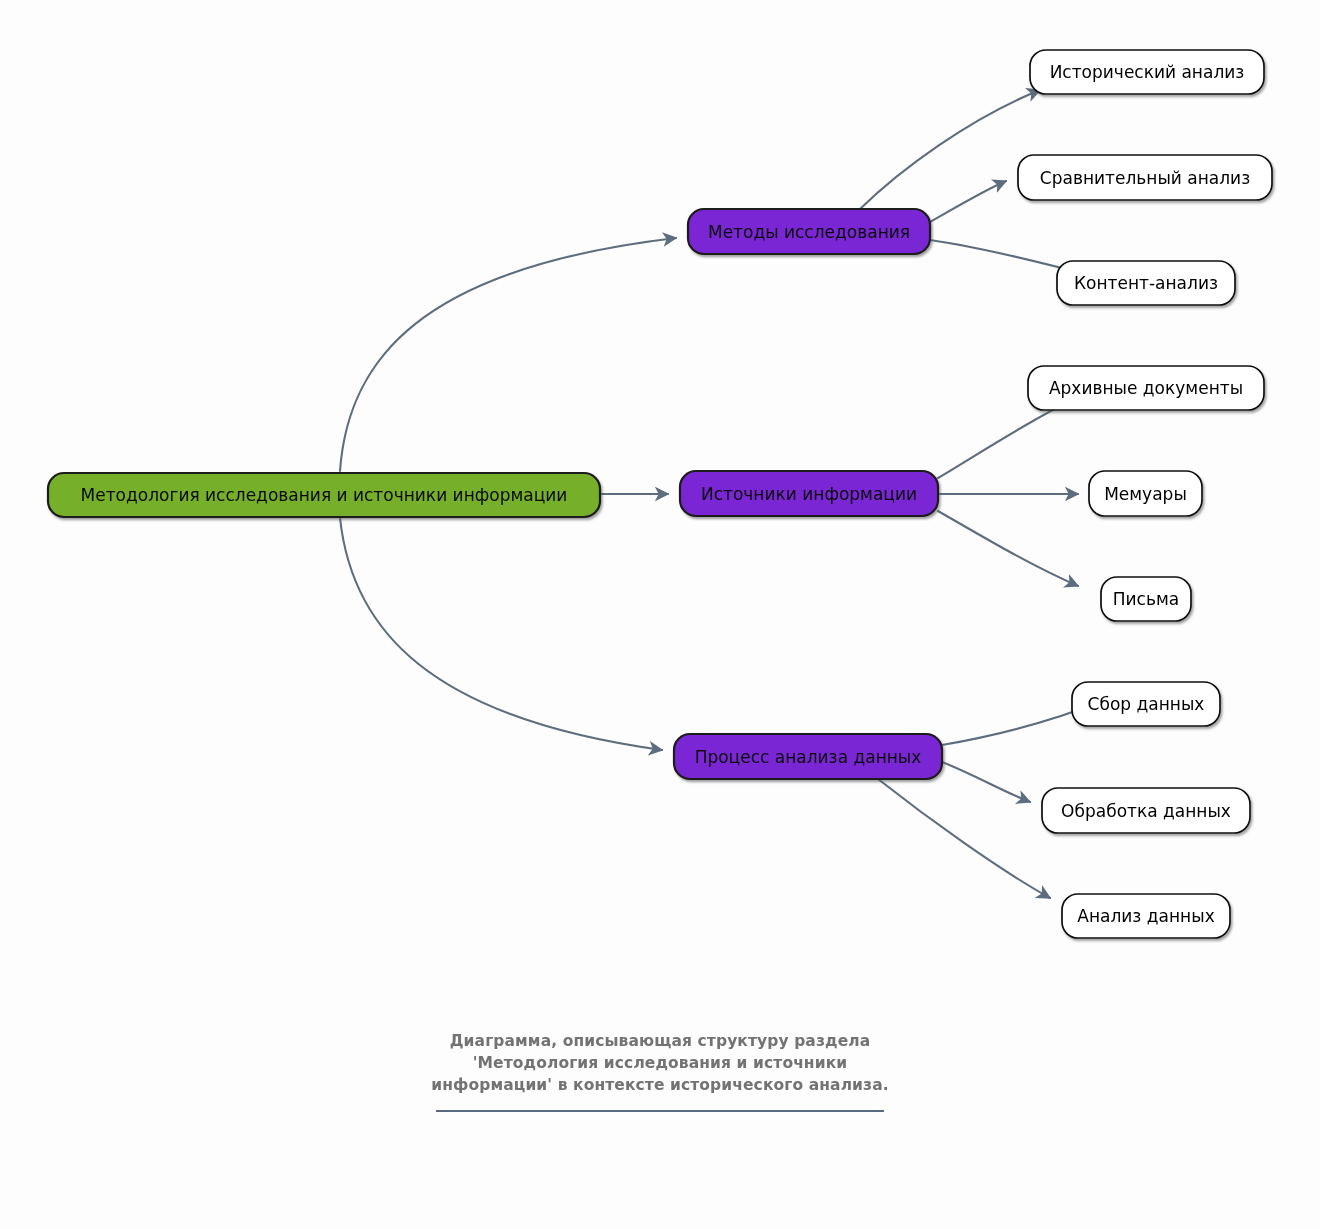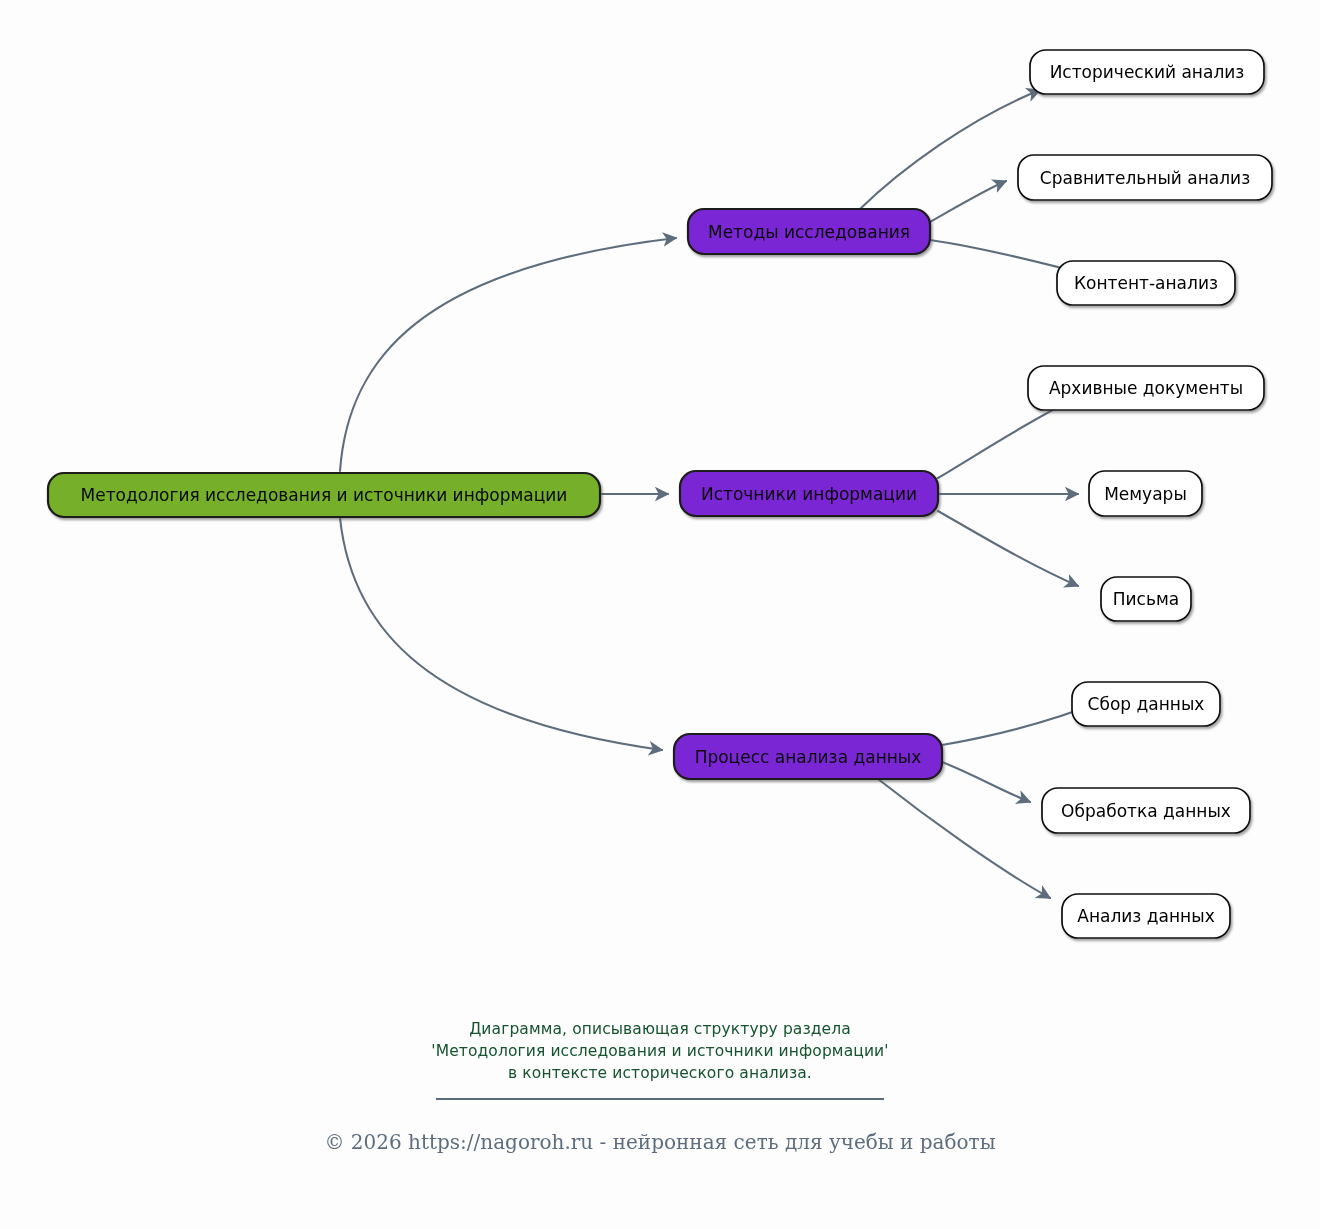--- a/index.html
+++ b/index.html
@@ -63,25 +63,25 @@
   .caption-block {
     position: absolute;
     left: 0;
     right: 0;
     top: 1018px;
     text-align: center;
   }
   .caption-text {
     font-family: "DejaVu Sans", sans-serif;
     font-size: 15.5px;
-    font-weight: normal;
-    color: #14532d;
+    font-weight: bold;
+    color: #737373;
     line-height: 1.42;
     width: 470px;
-    margin: 0 auto;
+    margin: 12px auto;
     letter-spacing: 0.1px;
   }
   .caption-divider {
     width: 448px;
     height: 0;
     margin: 14px auto 0 auto;
     border-top: 2px solid #5a6a7d;
   }
   .footer-text {
     position: absolute;
@@ -177,15 +177,14 @@
           <text class="node-label leaf-label" x="1146" y="917">Анализ данных</text>
         </g>
       </g>
   </svg>
 
   <div class="caption-block">
     <div class="caption-text">Диаграмма, описывающая структуру раздела 'Методология исследования и источники информации' в контексте исторического анализа.</div>
     <div class="caption-divider"></div>
   </div>
 
-  <div class="footer-text">© 2026 https://nagoroh.ru - нейронная сеть для учебы и работы</div>
 
 </div>
 
 </body></html>

